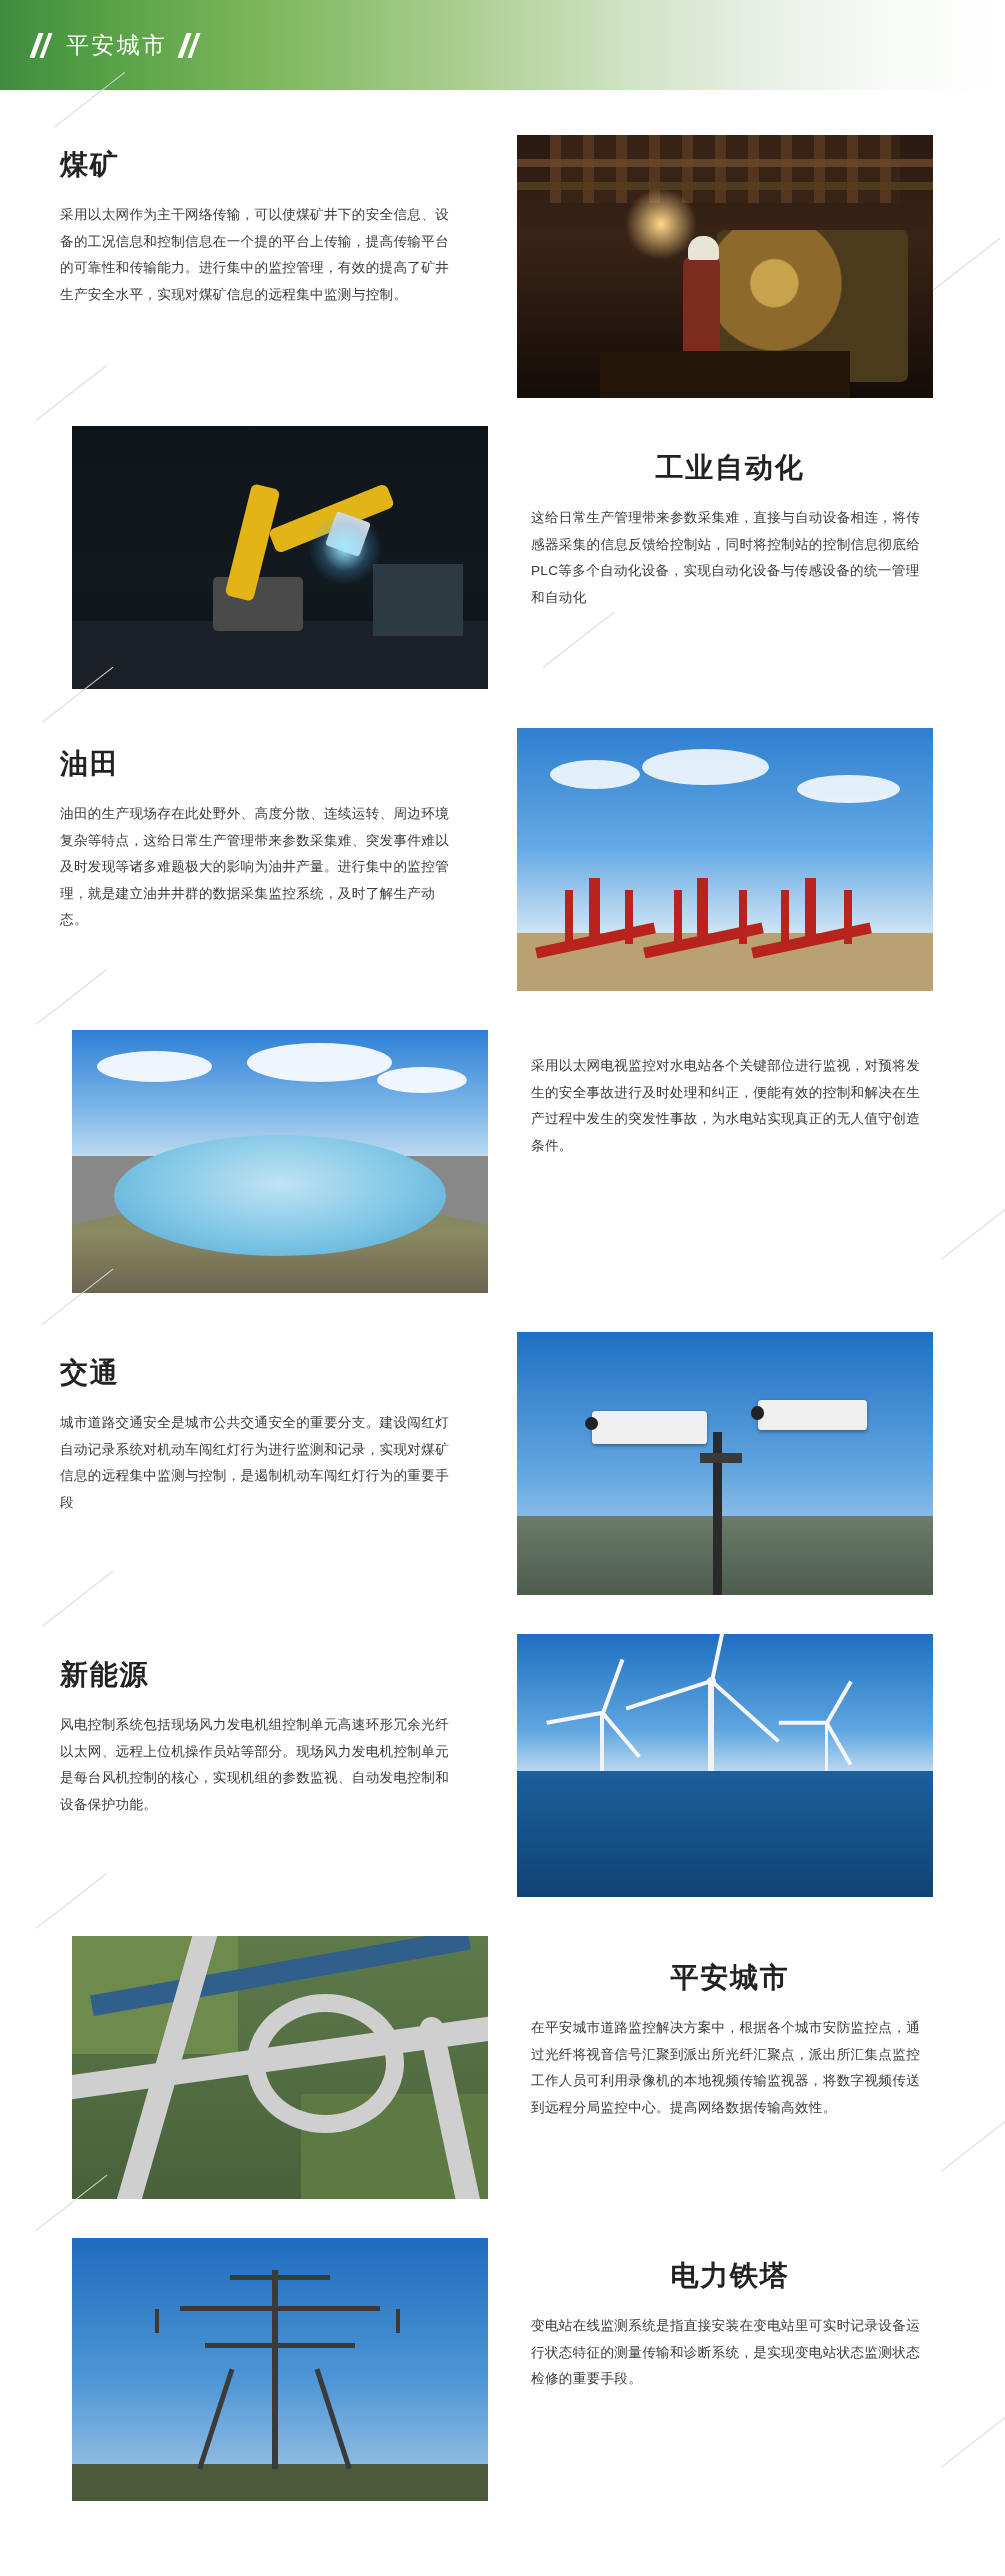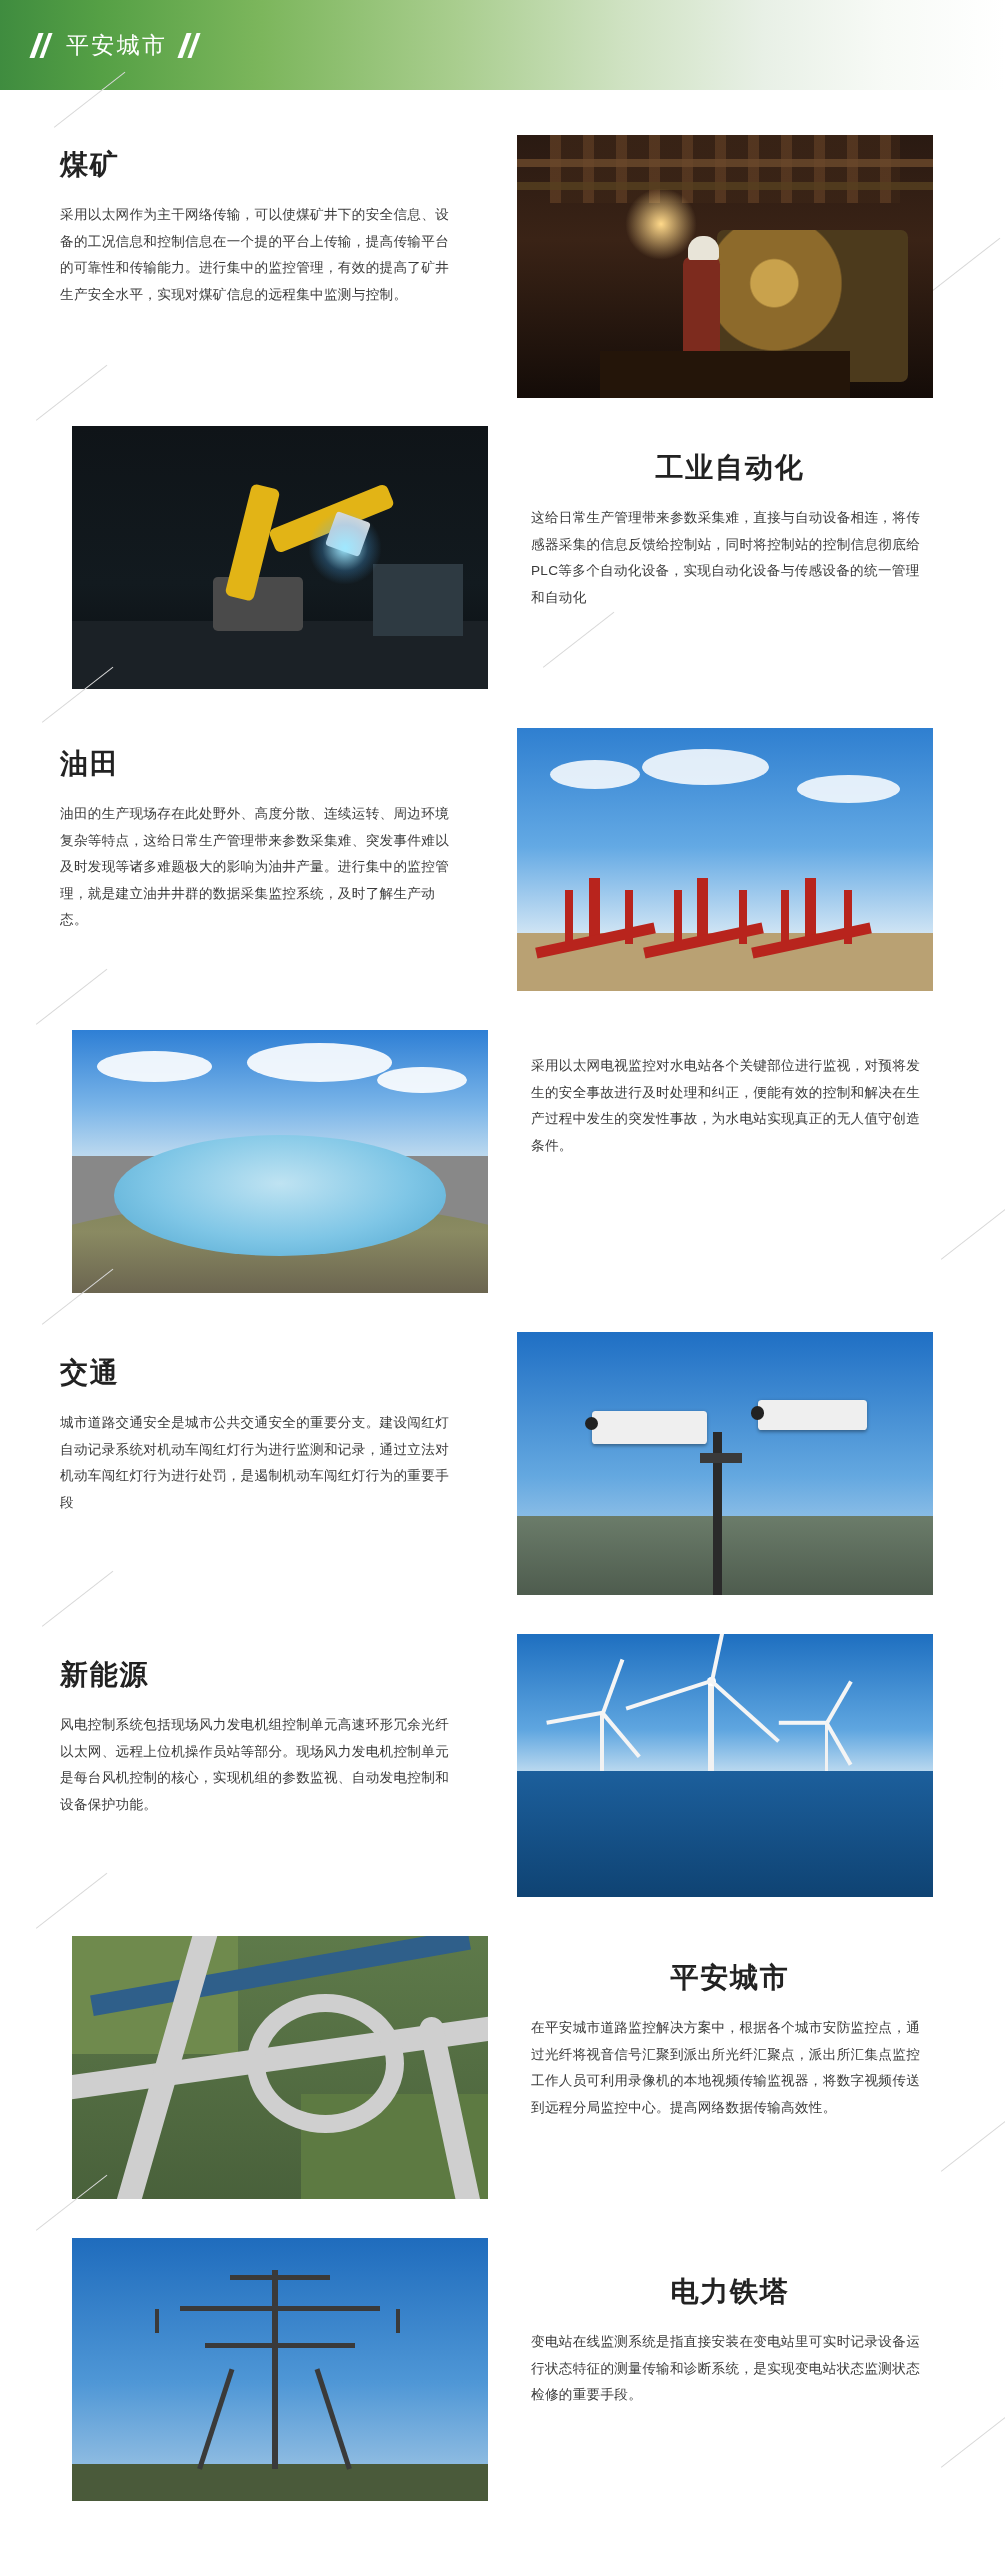--- a/index.html
+++ b/index.html
@@ -285,21 +285,21 @@
     <div class="sec-text" style="top:35px;">
       <div class="sec-body">采用以太网电视监控对水电站各个关键部位进行监视，对预将发生的安全事故进行及时处理和纠正，便能有效的控制和解决在生产过程中发生的突发性事故，为水电站实现真正的无人值守创造条件。</div>
     </div>
   </div>
 
   <div class="section layout-left-text">
     <div class="deco" style="left:42px; top:3.6px;"></div>
     <div class="deco" style="left:531px; top:265px;"></div>
     <div class="sec-text" style="top:34px;">
       <div class="sec-title">交通</div>
-      <div class="sec-body">城市道路交通安全是城市公共交通安全的重要分支。建设闯红灯自动记录系统对机动车闯红灯行为进行监测和记录，通过立法对机动车闯红灯行为进行处罚，是遏制机动车闯红灯行为的重要手段</div>
+      <div class="sec-body">城市道路交通安全是城市公共交通安全的重要分支。建设闯红灯自动记录系统对机动车闯红灯行为进行监测和记录，实现对煤矿信息的远程集中监测与控制，是遏制机动车闯红灯行为的重要手段</div>
     </div>
     <div class="sec-img" style="top:12px;">
       <div class="scene cam">
         <div class="sky"></div>
         <div class="road"></div>
         <div class="pole"></div>
         <div class="box" style="left:18%; top:30%; width:115px; height:33px;">
             <span class="lens"></span>
           </div>
         <div class="box" style="left:58%; top:26%; width:109px; height:30px;">
@@ -368,21 +368,21 @@
         <div class="strut" style="left:48%; bottom:12%; width:6px; height:76%;"></div>
         <div class="strut" style="left:30%; bottom:12%; width:4.8px; height:40%; transform:rotate(18deg); transform-origin:bottom;"></div>
         <div class="strut" style="left:66%; bottom:12%; width:4.8px; height:40%; transform:rotate(-18deg); transform-origin:bottom;"></div>
         <div class="strut" style="left:26%; top:26%; width:48%; height:4.8px;"></div>
         <div class="strut" style="left:32%; top:40%; width:36%; height:4.8px;"></div>
         <div class="strut" style="left:38%; top:14%; width:24%; height:4.8px;"></div>
         <div class="strut" style="left:20%; top:27%; width:3.6px; height:24px;"></div>
         <div class="strut" style="left:78%; top:27%; width:3.6px; height:24px;"></div>
       </div>
     </div>
-    <div class="sec-text" style="top:47px;">
+    <div class="sec-text" style="top:31px;">
       <div class="sec-title">电力铁塔</div>
       <div class="sec-body">变电站在线监测系统是指直接安装在变电站里可实时记录设备运行状态特征的测量传输和诊断系统，是实现变电站状态监测状态检修的重要手段。</div>
     </div>
   </div>
 
   <div class="footer-space"></div>
 </div>
 
 
 </body></html>

